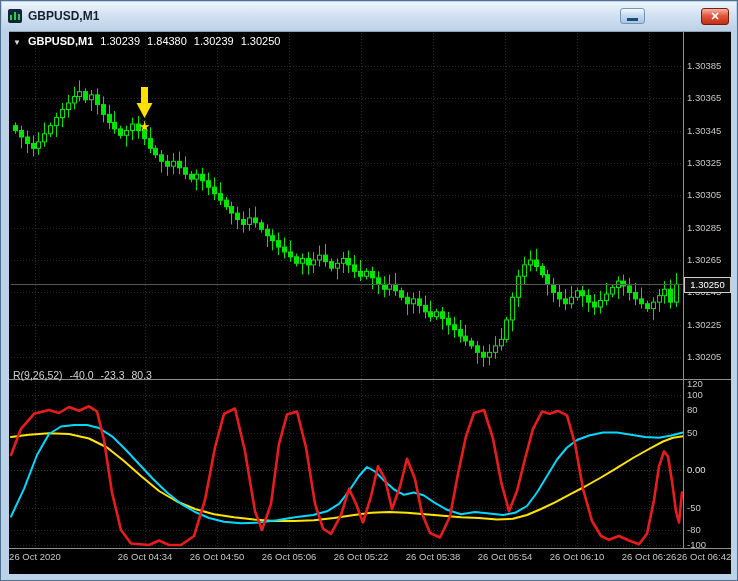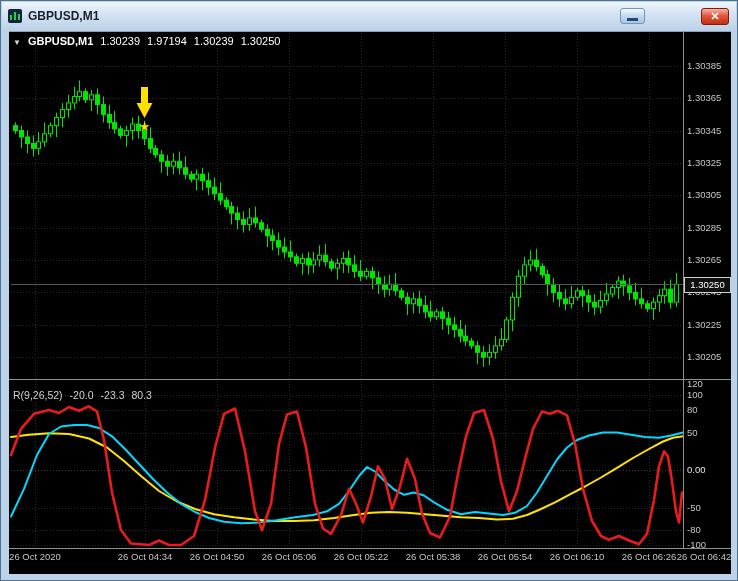--- a/index.html
+++ b/index.html
@@ -18,21 +18,21 @@
   .btn-close{margin-left:56px;margin-right:1px;width:28px;height:17px;
     background:linear-gradient(#f6b5a8,#e2573d 45%,#c03014);border:1px solid #7e1a08;
     color:#fff;font-weight:bold;font-size:11px;line-height:14px;text-align:center;}
   .client{position:absolute;left:8px;top:30px;width:722px;height:543px;background:#000;}
   .client svg{position:absolute;left:0;top:0;display:block;}
   svg text{font-family:"Liberation Sans",sans-serif;}
   .ohlc-header{position:absolute;left:4px;top:4px;display:flex;gap:7px;align-items:baseline;
     color:#fff;font-size:11px;white-space:nowrap;}
   .ohlc-header .tri{font-size:8px;color:#d8d8d8;}
   .ohlc-header .sym{font-weight:bold;}
-  .osc-label{position:absolute;left:4px;top:358px;display:flex;gap:7px;color:#d2d2d2;
+  .osc-label{position:absolute;left:4px;top:338px;display:flex;gap:7px;color:#d2d2d2;
     font-size:10.5px;white-space:nowrap;}
   .price-box{position:absolute;left:675px;top:246px;width:45px;height:14px;background:#101010;
     border:1px solid #cfcfcf;color:#fff;font-size:9.5px;line-height:14px;text-align:center;}
 </style>
 </head>
 <body>
 
 <div class="window">
   <div class="titlebar">
     <span class="app-icon">
@@ -360,27 +360,27 @@
             <polygon points="127.5,72 143.5,72 135.5,87" fill="#ffdf00"></polygon>
           </g>
           <text x="135.5" y="100" fill="#ffdf00" font-size="13" text-anchor="middle">★</text>
         </g>
       </svg>
 
     <div class="ohlc-header">
       <span class="tri">▼</span>
       <span class="sym">GBPUSD,M1</span>
       <span class="val">1.30239</span>
-      <span class="val">1.97194</span>
+      <span class="val">1.84380</span>
       <span class="val">1.30239</span>
       <span class="val">1.30250</span>
     </div>
 
     <div class="osc-label">
       <span>R(9,26,52)</span>
-      <span>-20.0</span>
+      <span>-40.0</span>
       <span>-23.3</span>
       <span>80.3</span>
     </div>
 
     <div class="price-box">1.30250</div>
   </div>
 </div>
 
 </body></html>

